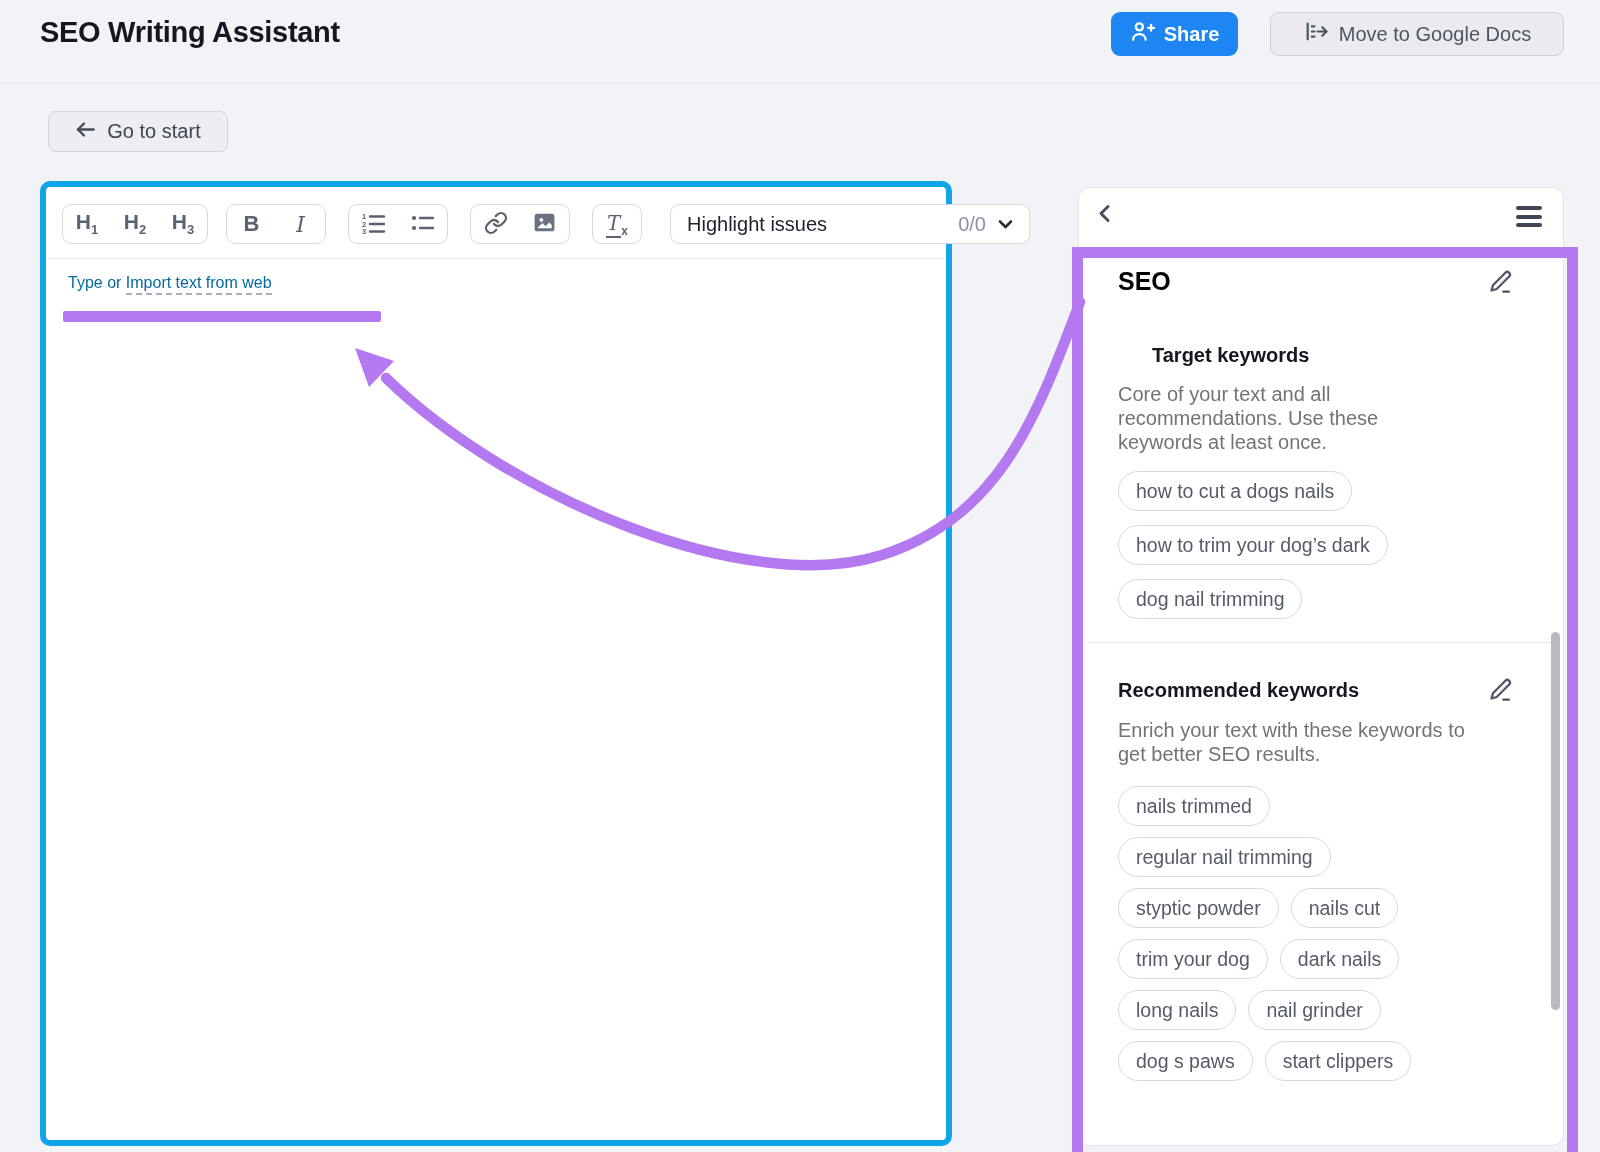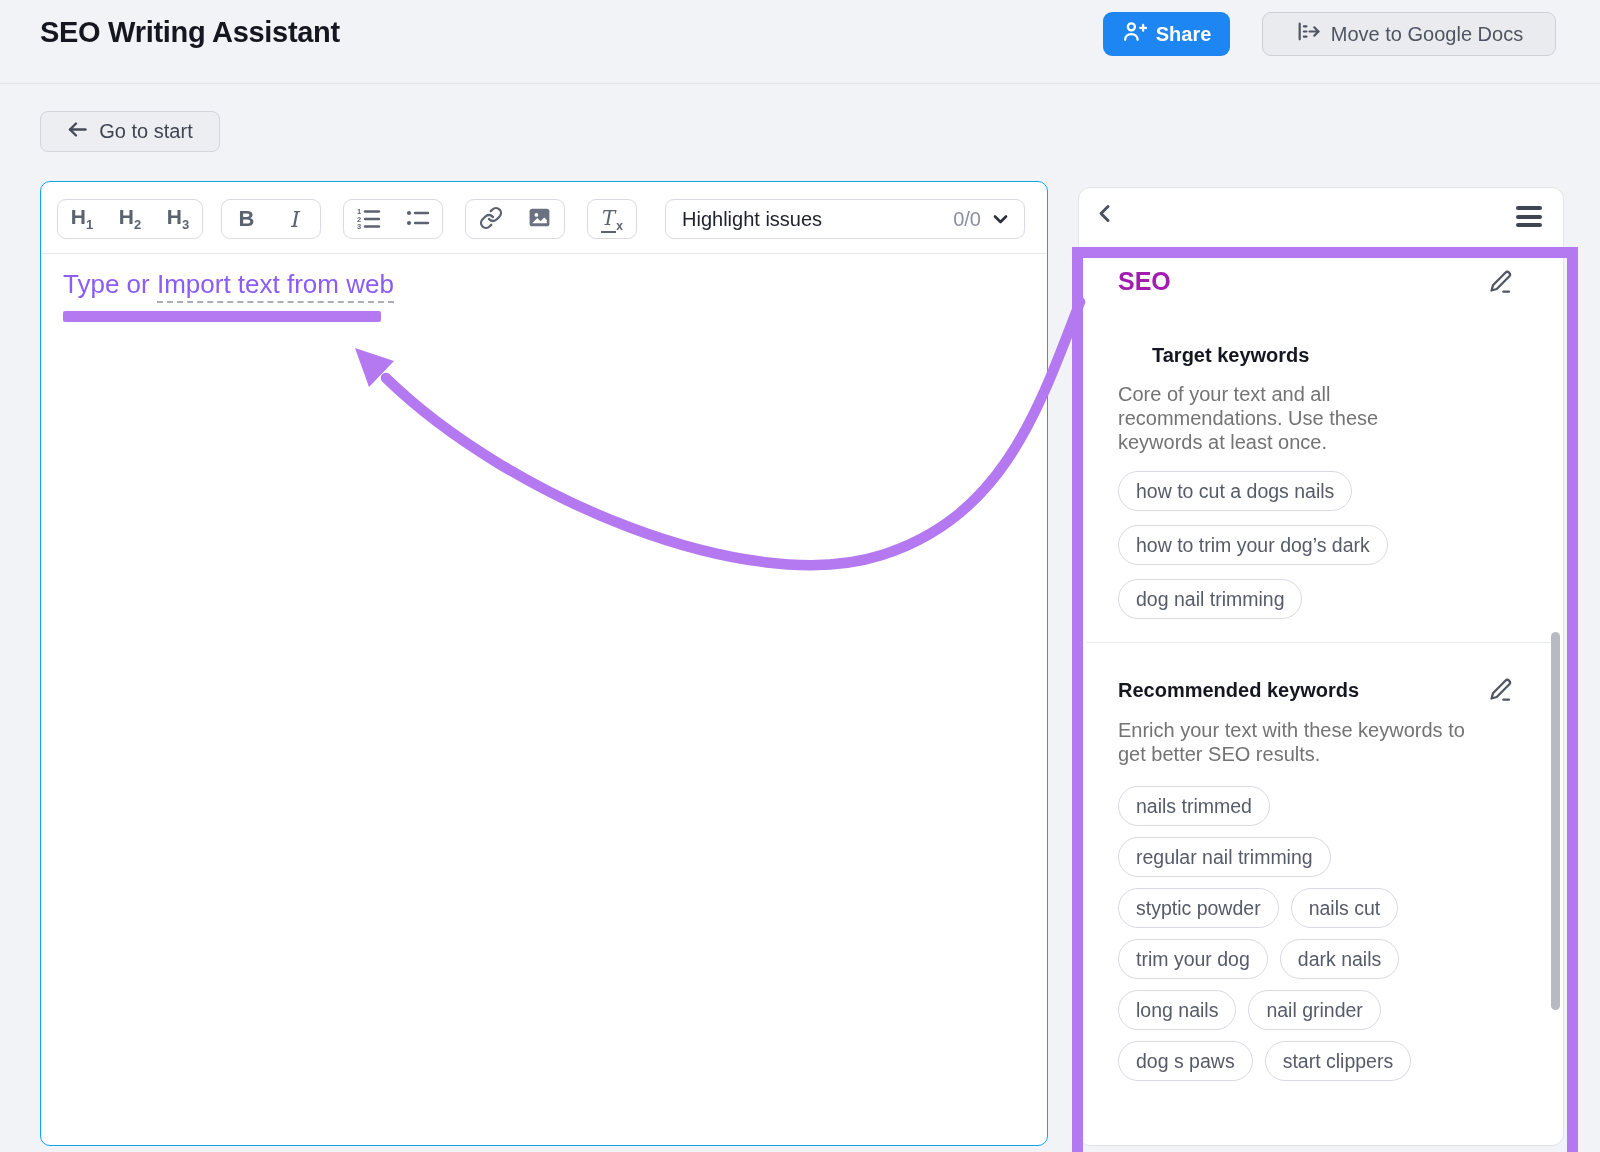--- a/index.html
+++ b/index.html
@@ -10,41 +10,41 @@
   }
   
   .app-header{
     position:absolute; left:0; top:0; width:1600px; height:84px;
     border-bottom:1px solid #e4e5ea; display:flex; align-items:center;
   }
   .page-title{
     position:absolute; left:40px; top:16px;
     font-size:29px; font-weight:bold; color:#14171f; letter-spacing:-.3px;
   }
-  .btn{ display:flex; align-items:center; justify-content:center; cursor:pointer; }
+  .btn{ display:flex; align-items:center; justify-content:center; cursor:pointer;margin-left:8px; }
   .share-btn{
     position:absolute; left:1103px; top:12px; width:127px; height:44px;
     background:#1d86f2; border:none; border-radius:9px; gap:9px;
     color:#ffffff; font-size:20px; font-weight:bold; font-family:inherit;
   }
   .move-btn{
     position:absolute; left:1262px; top:12px; width:294px; height:44px;
     background:#eaebef; border:1px solid #ccd0d8; border-radius:9px; gap:11px;
     color:#4e5560; font-size:20px; font-family:inherit;
   }
   
   .go-start-btn{
     position:absolute; left:40px; top:111px; width:180px; height:41px;
     background:#eceef2; border:1px solid #d2d5dc; border-radius:8px; gap:11px;
     color:#3e4450; font-size:20px; font-family:inherit;
   }
   
   .editor-card{
-    position:absolute; left:40px; top:181px; width:1008px; height:965px;
-    background:#ffffff; border:1px solid #0ea5e9; border-radius:10px;
+    position:absolute; left:40px; top:181px; width:912px; height:965px;
+    background:#ffffff; border:6px solid #0ea5e9; border-radius:10px;
   }
   .toolbar{
     position:absolute; left:0; top:0; right:0; height:72px;
     border-bottom:1px solid #e6e7eb;
   }
   .tb-group{
     position:absolute; top:17px; height:40px;
     display:flex; align-items:center; justify-content:space-evenly;
     border:1px solid #d9dbe2; border-radius:9px; background:#fff;
   }
@@ -62,34 +62,34 @@
   .tx-ic sub{ font-size:12px; font-weight:bold; font-style:normal; font-family:"Liberation Sans", sans-serif; }
   .hl-select{
     position:absolute; left:624px; top:17px; width:360px; height:40px;
     border:1px solid #d9dbe2; border-radius:9px; background:#fff;
     display:flex; align-items:center; padding:0 16px; cursor:pointer;
   }
   .hl-select .lbl{ font-size:20px; color:#1d212b; }
   .hl-select .count{ margin-left:auto; font-size:20px; color:#8b90a0; }
   .hl-select svg{ margin-left:12px; }
   .placeholder{
-    position:absolute; left:22px; top:87px; font-size:26px; color:#8b5cf6; white-space:nowrap;
+    position:absolute; left:22px; top:87px; font-size:16px; color:#0369a1; white-space:nowrap;
   }
   .import-link{ border-bottom:2px dashed #a9aeb8; padding-bottom:2px; cursor:pointer; }
   
   .panel-card{
     position:absolute; left:1078px; top:187px; width:486px; height:959px;
     background:#ffffff; border:1px solid #e2e4e9; border-radius:12px;
   }
   .panel-chevron{ position:absolute; left:1098px; top:204px; cursor:pointer; background:none; border:none; }
   .hamburger{ position:absolute; left:1516px; top:206px; width:26px; cursor:pointer; background:none; border:none; }
   .hamburger .bar{ height:4px; background:#3f4552; border-radius:2px; margin-bottom:4.5px; }
   .panel-body{ position:absolute; left:1118px; top:258px; width:396px; }
   .seo-row{ display:flex; align-items:center; justify-content:space-between; margin-top:9px; }
-  .seo-title{ font-size:25px; font-weight:bold; color:#a21caf; }
+  .seo-title{ font-size:25px; font-weight:bold; color:#000000; }
   .edit-btn{ background:none; border:none; cursor:pointer; display:flex; }
   .section-heading{ font-size:20px; font-weight:bold; color:#14171f; line-height:24px; }
   .target-heading{ margin-top:47px;margin-left:34px; }
   .section-desc{ font-size:20px; color:#737373; line-height:24px; margin-top:15px; }
   .target-desc{ width:315px; }
   .rec-desc{ width:378px; }
   .pill-rows{ margin-top:17px; }
   .pill-rows.rec{ margin-top:20px; }
   .pill-row{ display:flex; gap:12px; margin-bottom:14px; }
   .pill-rows.rec .pill-row{ margin-bottom:11px; }

